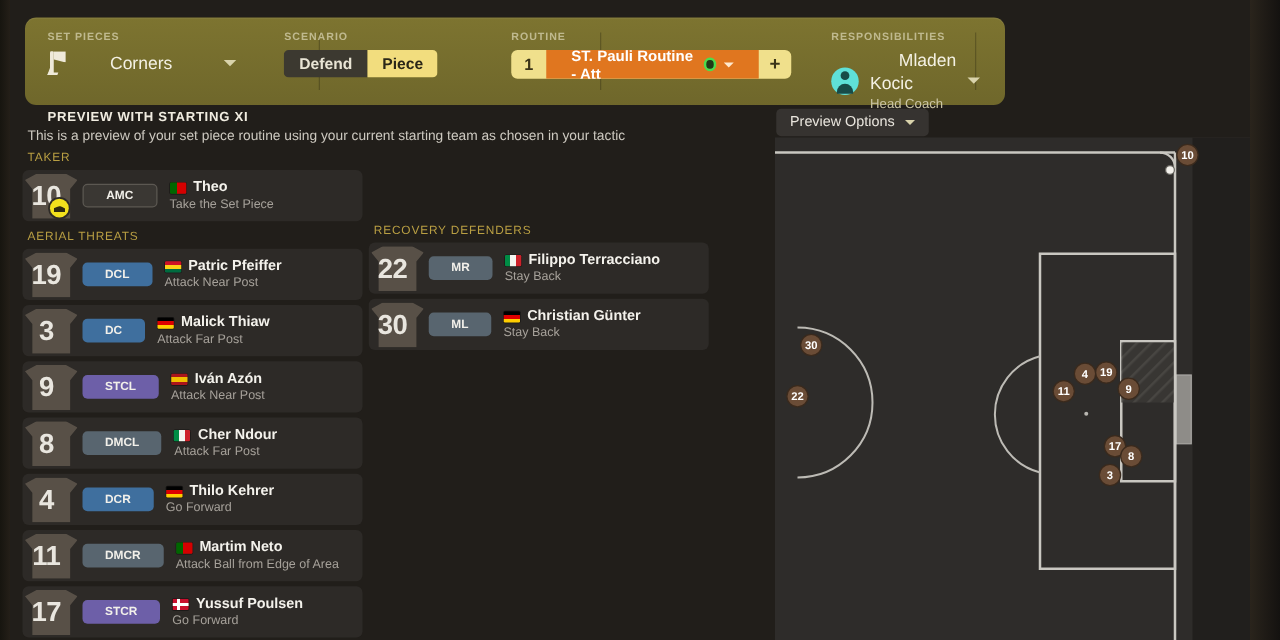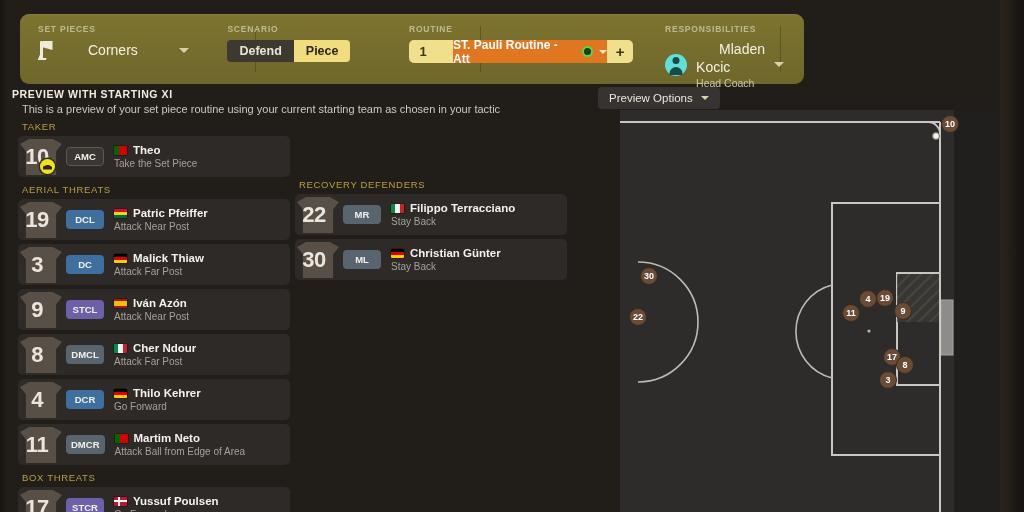--- a/index.html
+++ b/index.html
@@ -85,22 +85,22 @@
   .routine-pill {
     display: flex; align-items: center;
     background: #f0e08c; border-radius: 5px; overflow: hidden; height: 23px;
   }
   .rt-num {
     width: 28px; text-align: center; font-size: 13px; font-weight: bold;
     color: #3b3418; line-height: 23px;
   }
   .rt-body {
     display: flex; align-items: center; gap: 6px;
-    background: #e0761f; height: 100%; padding: 0 0;
-    color: #fff; font-size: 12px; font-weight: bold; margin-left: 16px;
+    background: #e0761f; height: 100%; padding: 0 20px;
+    color: #fff; font-size: 12px; font-weight: bold;
   }
   .green-dot {
     width: 11px; height: 11px; border-radius: 50%;
     background: #213a18; border: 2.5px solid #4ddc4d;
   }
   .rt-plus {
     width: 26px; text-align: center; font-size: 15px; font-weight: bold;
     color: #3b3418; line-height: 23px;
   }
   .chev-dark {
@@ -119,30 +119,30 @@
     width:7px; height:7px; border-radius:50%; background:#184b48;
   }
   .avatar:after {
     content:""; position:absolute; left:50%; bottom:1px; transform:translateX(-50%);
     width:13px; height:8px; border-radius:7px 7px 0 0; background:#184b48;
   }
   .resp-sub { font-size: 10.5px; color: #ccc6a6; margin-top: 1px; }
 
   
   .preview-title {
-    position: absolute; left: 12px; top: 88px;
+    position: absolute; left: 38px; top: 88px;
     font-size: 10.5px; font-weight: bold; letter-spacing: .055em;
     color: #f0ece0;
   }
   .preview-desc {
     position: absolute; left: 22px; top: 103px;
     font-size: 11px; color: #cdc9c0;
   }
   .preview-opts {
-    position: absolute; left: 598px; top: 87px;
+    position: absolute; left: 621px; top: 87px;
     display: flex; align-items: center; gap: 8px;
     background: #363330; border-radius: 4px;
     padding: 5px 11px; font-size: 11.5px; color: #eae6de;
     cursor: pointer;
   }
 
   
   .col { position: absolute; }
   .col-left { left: 18px; top: 118px; width: 272px; }
   .col-right { left: 295px; top: 176px; width: 272px; }
@@ -179,21 +179,21 @@
   }
   .taker-badge:after {
     content:""; position:absolute; left:3px; top:5.5px;
     width:9px; height:5px; background:#2e2a10;
     clip-path: polygon(0 40%, 55% 0, 100% 45%, 100% 100%, 0 100%);
   }
   .pos-badge {
     flex: none; min-width: 38px; height: 19px; border-radius: 4px;
     display: flex; align-items: center; justify-content: center;
     font-size: 9.5px; font-weight: bold; color: #f2f0ea;
-    padding: 0 5px; margin-right: 10px;
+    padding: 0 18px; margin-right: 10px;
   }
   .pos-DCL, .pos-DC, .pos-DCR { background: #3f6f9e; }
   .pos-STCL, .pos-STCR { background: #6d5fa8; }
   .pos-DMCL, .pos-DMCR { background: #58656f; }
   .pos-AMC { background: #3a3733; border: 1px solid #5c5852; }
   .pos-MR, .pos-ML { background: #58656f; }
   .p-info { min-width: 0; }
   .p-name-row { display: flex; align-items: center; gap: 6px; }
   .flag {
     width: 13px; height: 9px; flex: none; border-radius: 1px;
@@ -391,21 +391,20 @@
         </div>
         <div class="pos-badge pos-DMCR">DMCR</div>
         <div class="p-info">
           <div class="p-name-row">
             <span class="flag" style="background: linear-gradient(90deg, rgb(0, 102, 0) 0px, rgb(0, 102, 0) 40%, rgb(213, 0, 0) 40%, rgb(213, 0, 0) 100%);"></span>
             <span class="p-name">Martim Neto</span>
           </div>
           <div class="p-role">Attack Ball from Edge of Area</div>
         </div>
       </div>
-      <div class="sec-head">BOX THREATS</div>
       <div class="p-card">
         <div class="shirt">
           <div class="jersey"></div>
           <div class="num">17</div>
         </div>
         <div class="pos-badge pos-STCR">STCR</div>
         <div class="p-info">
           <div class="p-name-row">
             <span class="flag" style="background: linear-gradient(90deg, transparent 0px, transparent 4px, rgb(255, 255, 255) 4px, rgb(255, 255, 255) 6px, transparent 6px, transparent 100%), linear-gradient(transparent 0px, transparent 3.5px, rgb(255, 255, 255) 3.5px, rgb(255, 255, 255) 5.5px, transparent 5.5px, transparent 100%) rgb(200, 16, 46);"></span>
             <span class="p-name">Yussuf Poulsen</span>

